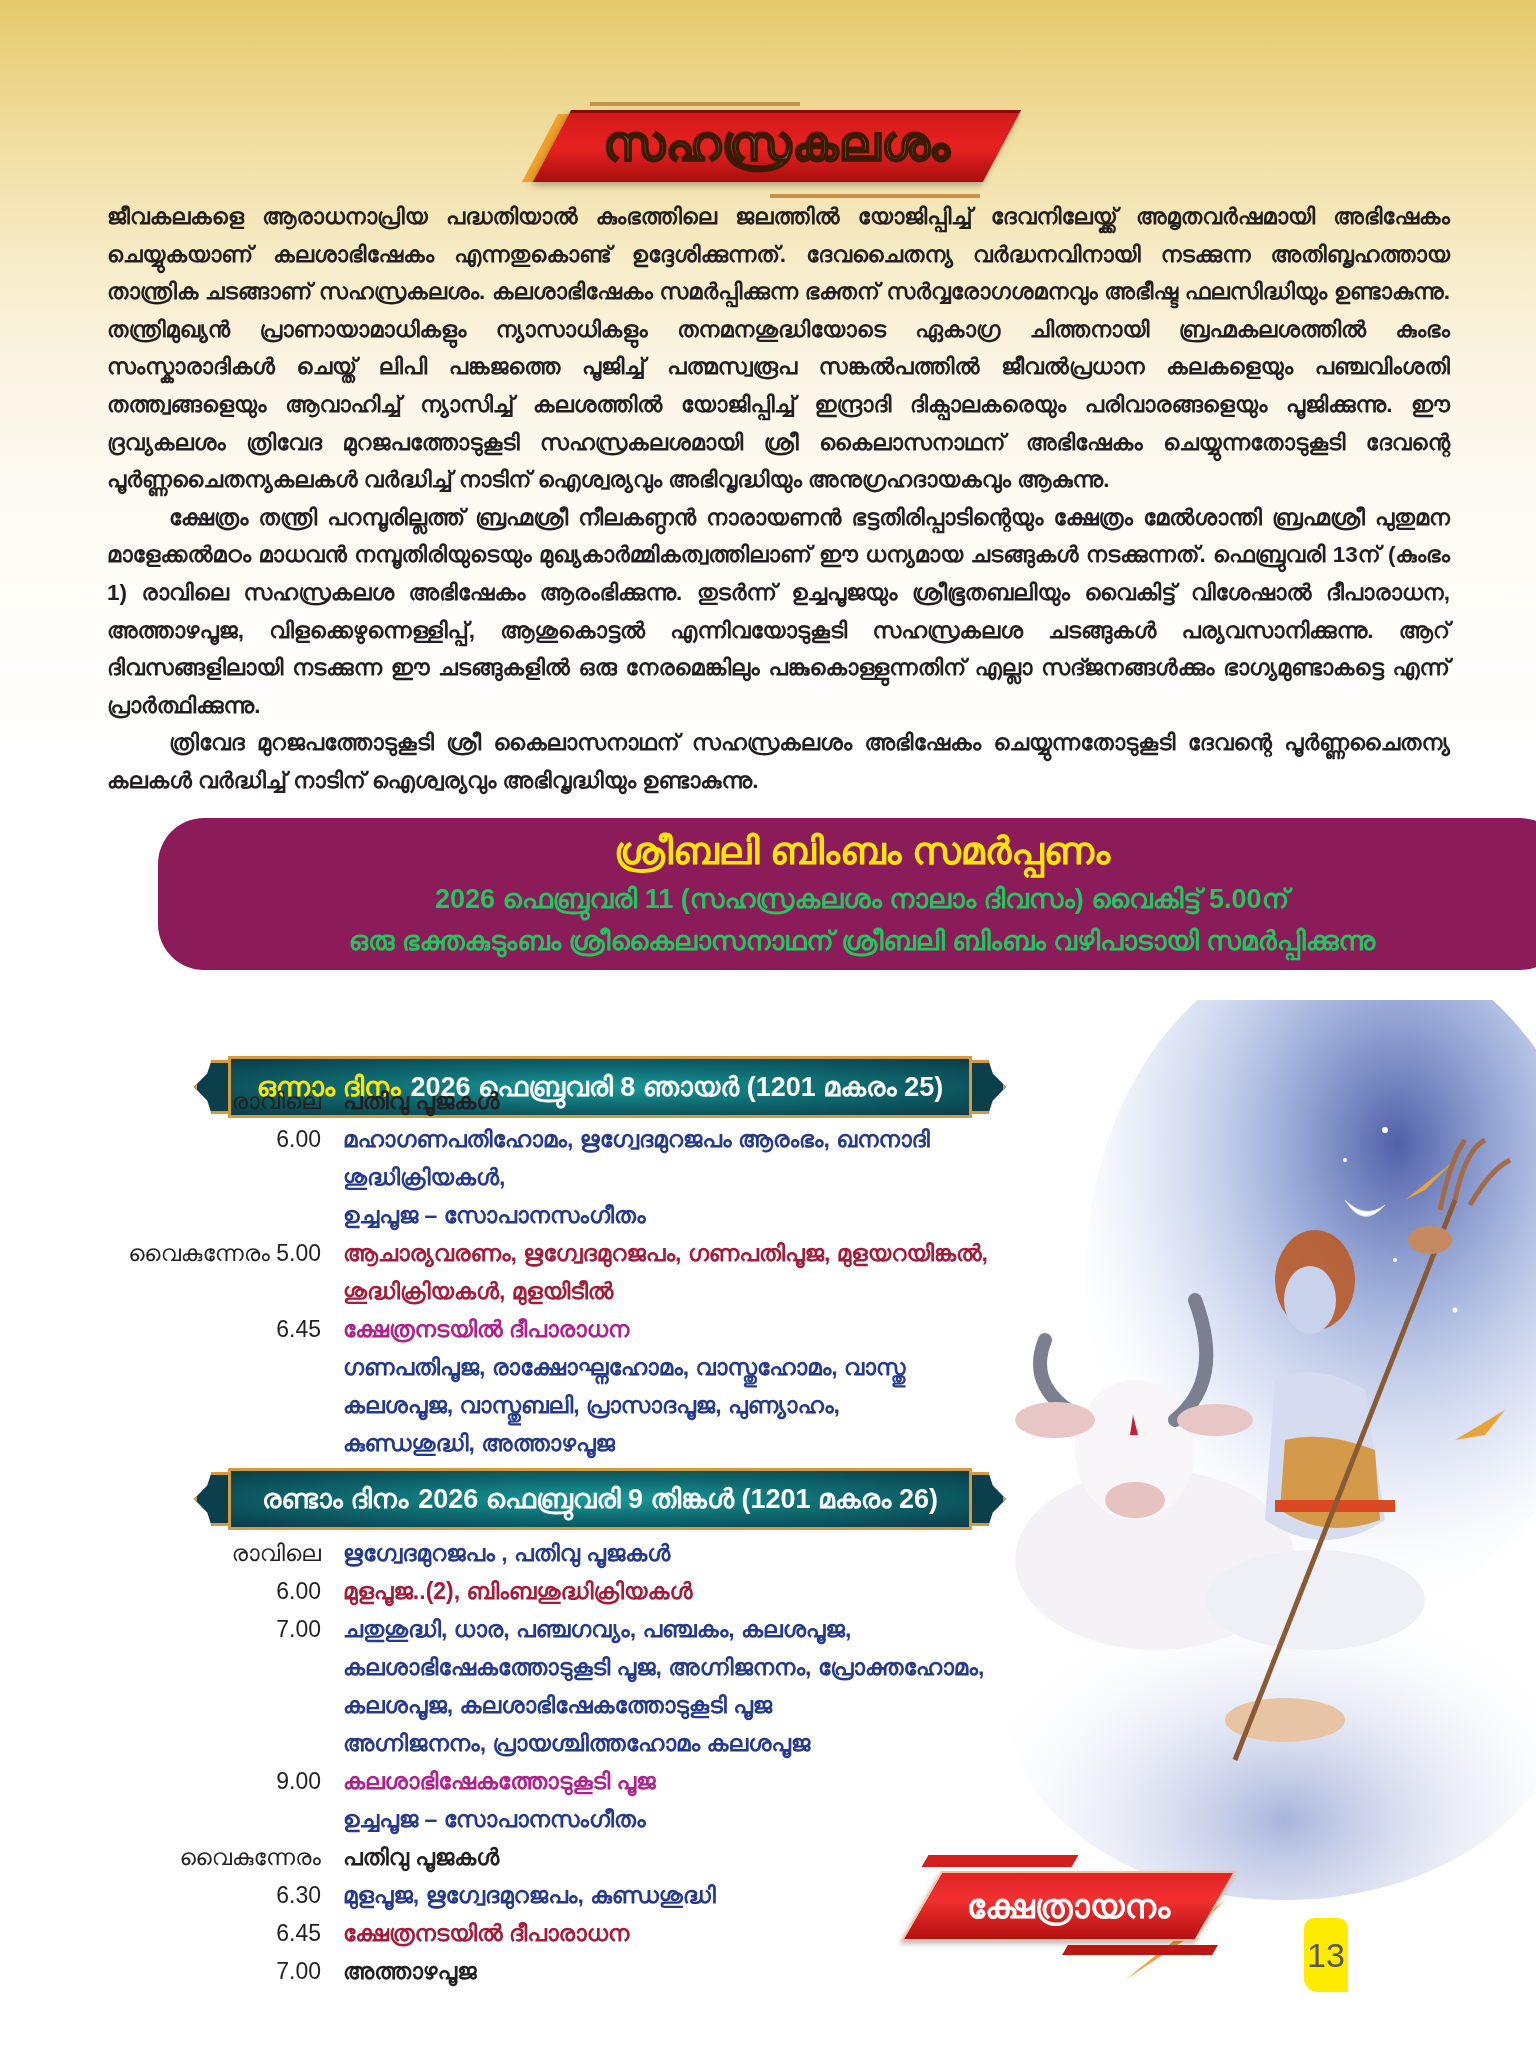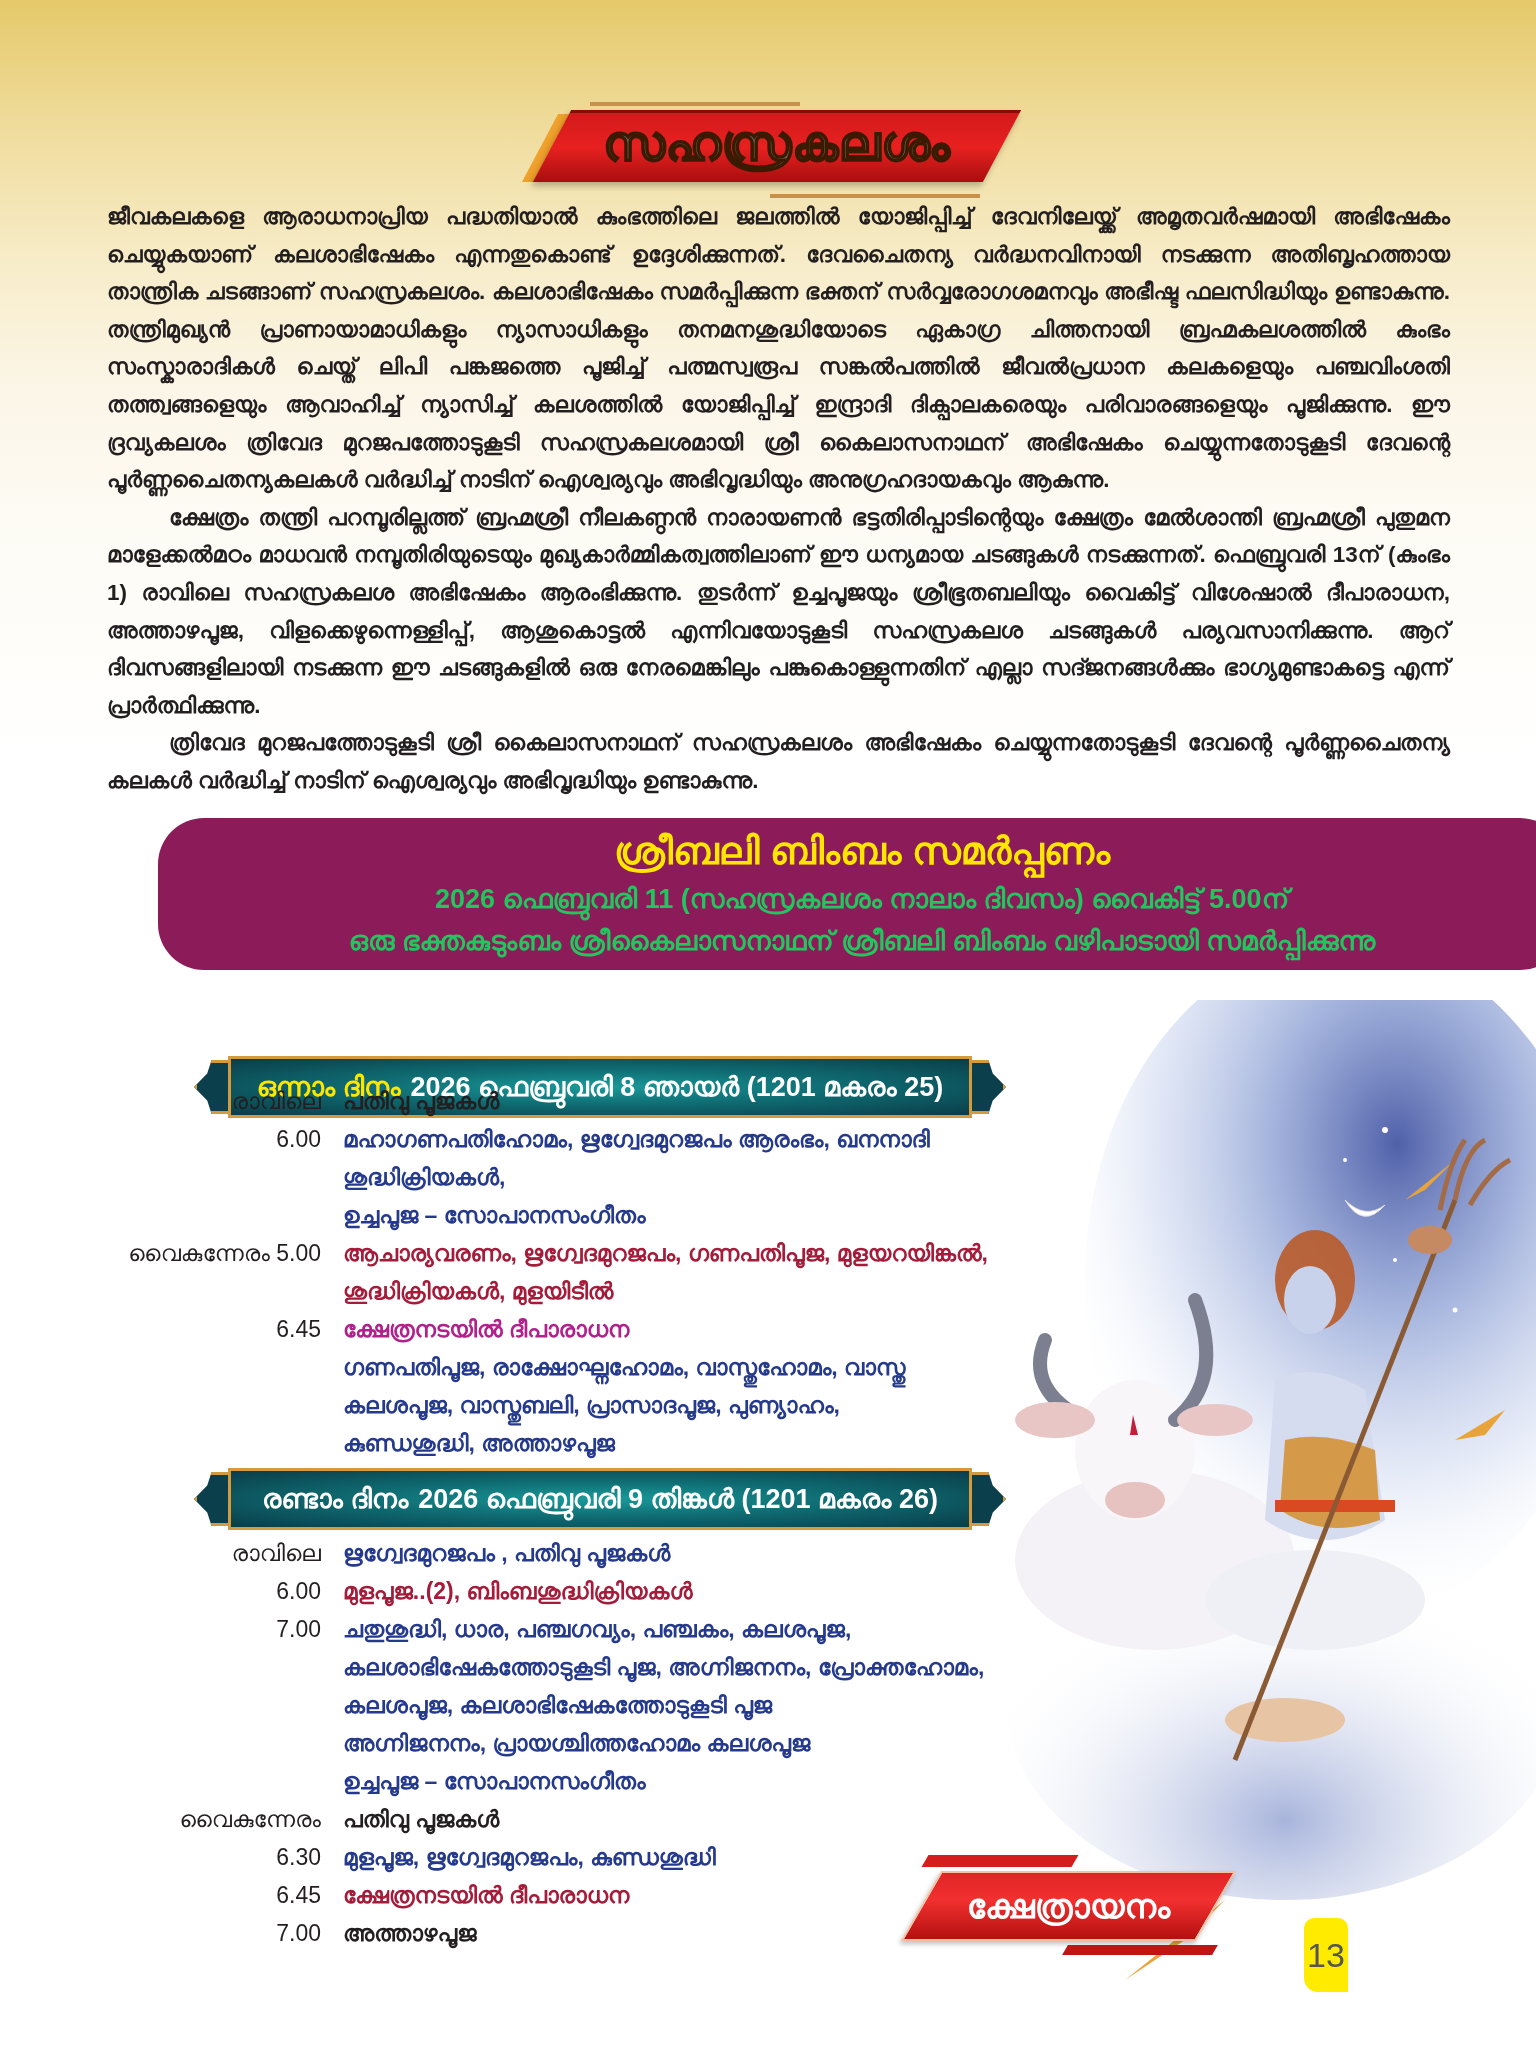--- a/index.html
+++ b/index.html
@@ -299,20 +299,26 @@
   <div class="row">
     <div class="time">7.00</div>
     <div class="desc c-blue">
       <div>ചതുശുദ്ധി, ധാര, പഞ്ചഗവ്യം, പഞ്ചകം, കലശപൂജ,</div>
       <div>കലശാഭിഷേകത്തോടുകൂടി പൂജ, അഗ്നിജനനം, പ്രോക്തഹോമം,</div>
       <div>കലശപൂജ, കലശാഭിഷേകത്തോടുകൂടി പൂജ</div>
       <div>അഗ്നിജനനം, പ്രായശ്ചിത്തഹോമം കലശപൂജ</div>
     </div>
   </div>
   <div class="row">
+    <div class="time">9.00</div>
+    <div class="desc c-magenta">
+        <div>കലശാഭിഷേകത്തോടുകൂടി പൂജ</div>
+      </div>
+  </div>
+  <div class="row">
     <div class="time"></div>
     <div class="desc c-blue">
         <div>ഉച്ചപൂജ – സോപാനസംഗീതം</div>
       </div>
   </div>
   <div class="row">
     <div class="time">വൈകുന്നേരം</div>
     <div class="desc c-black">
         <div>പതിവു പൂജകൾ</div>
       </div>

